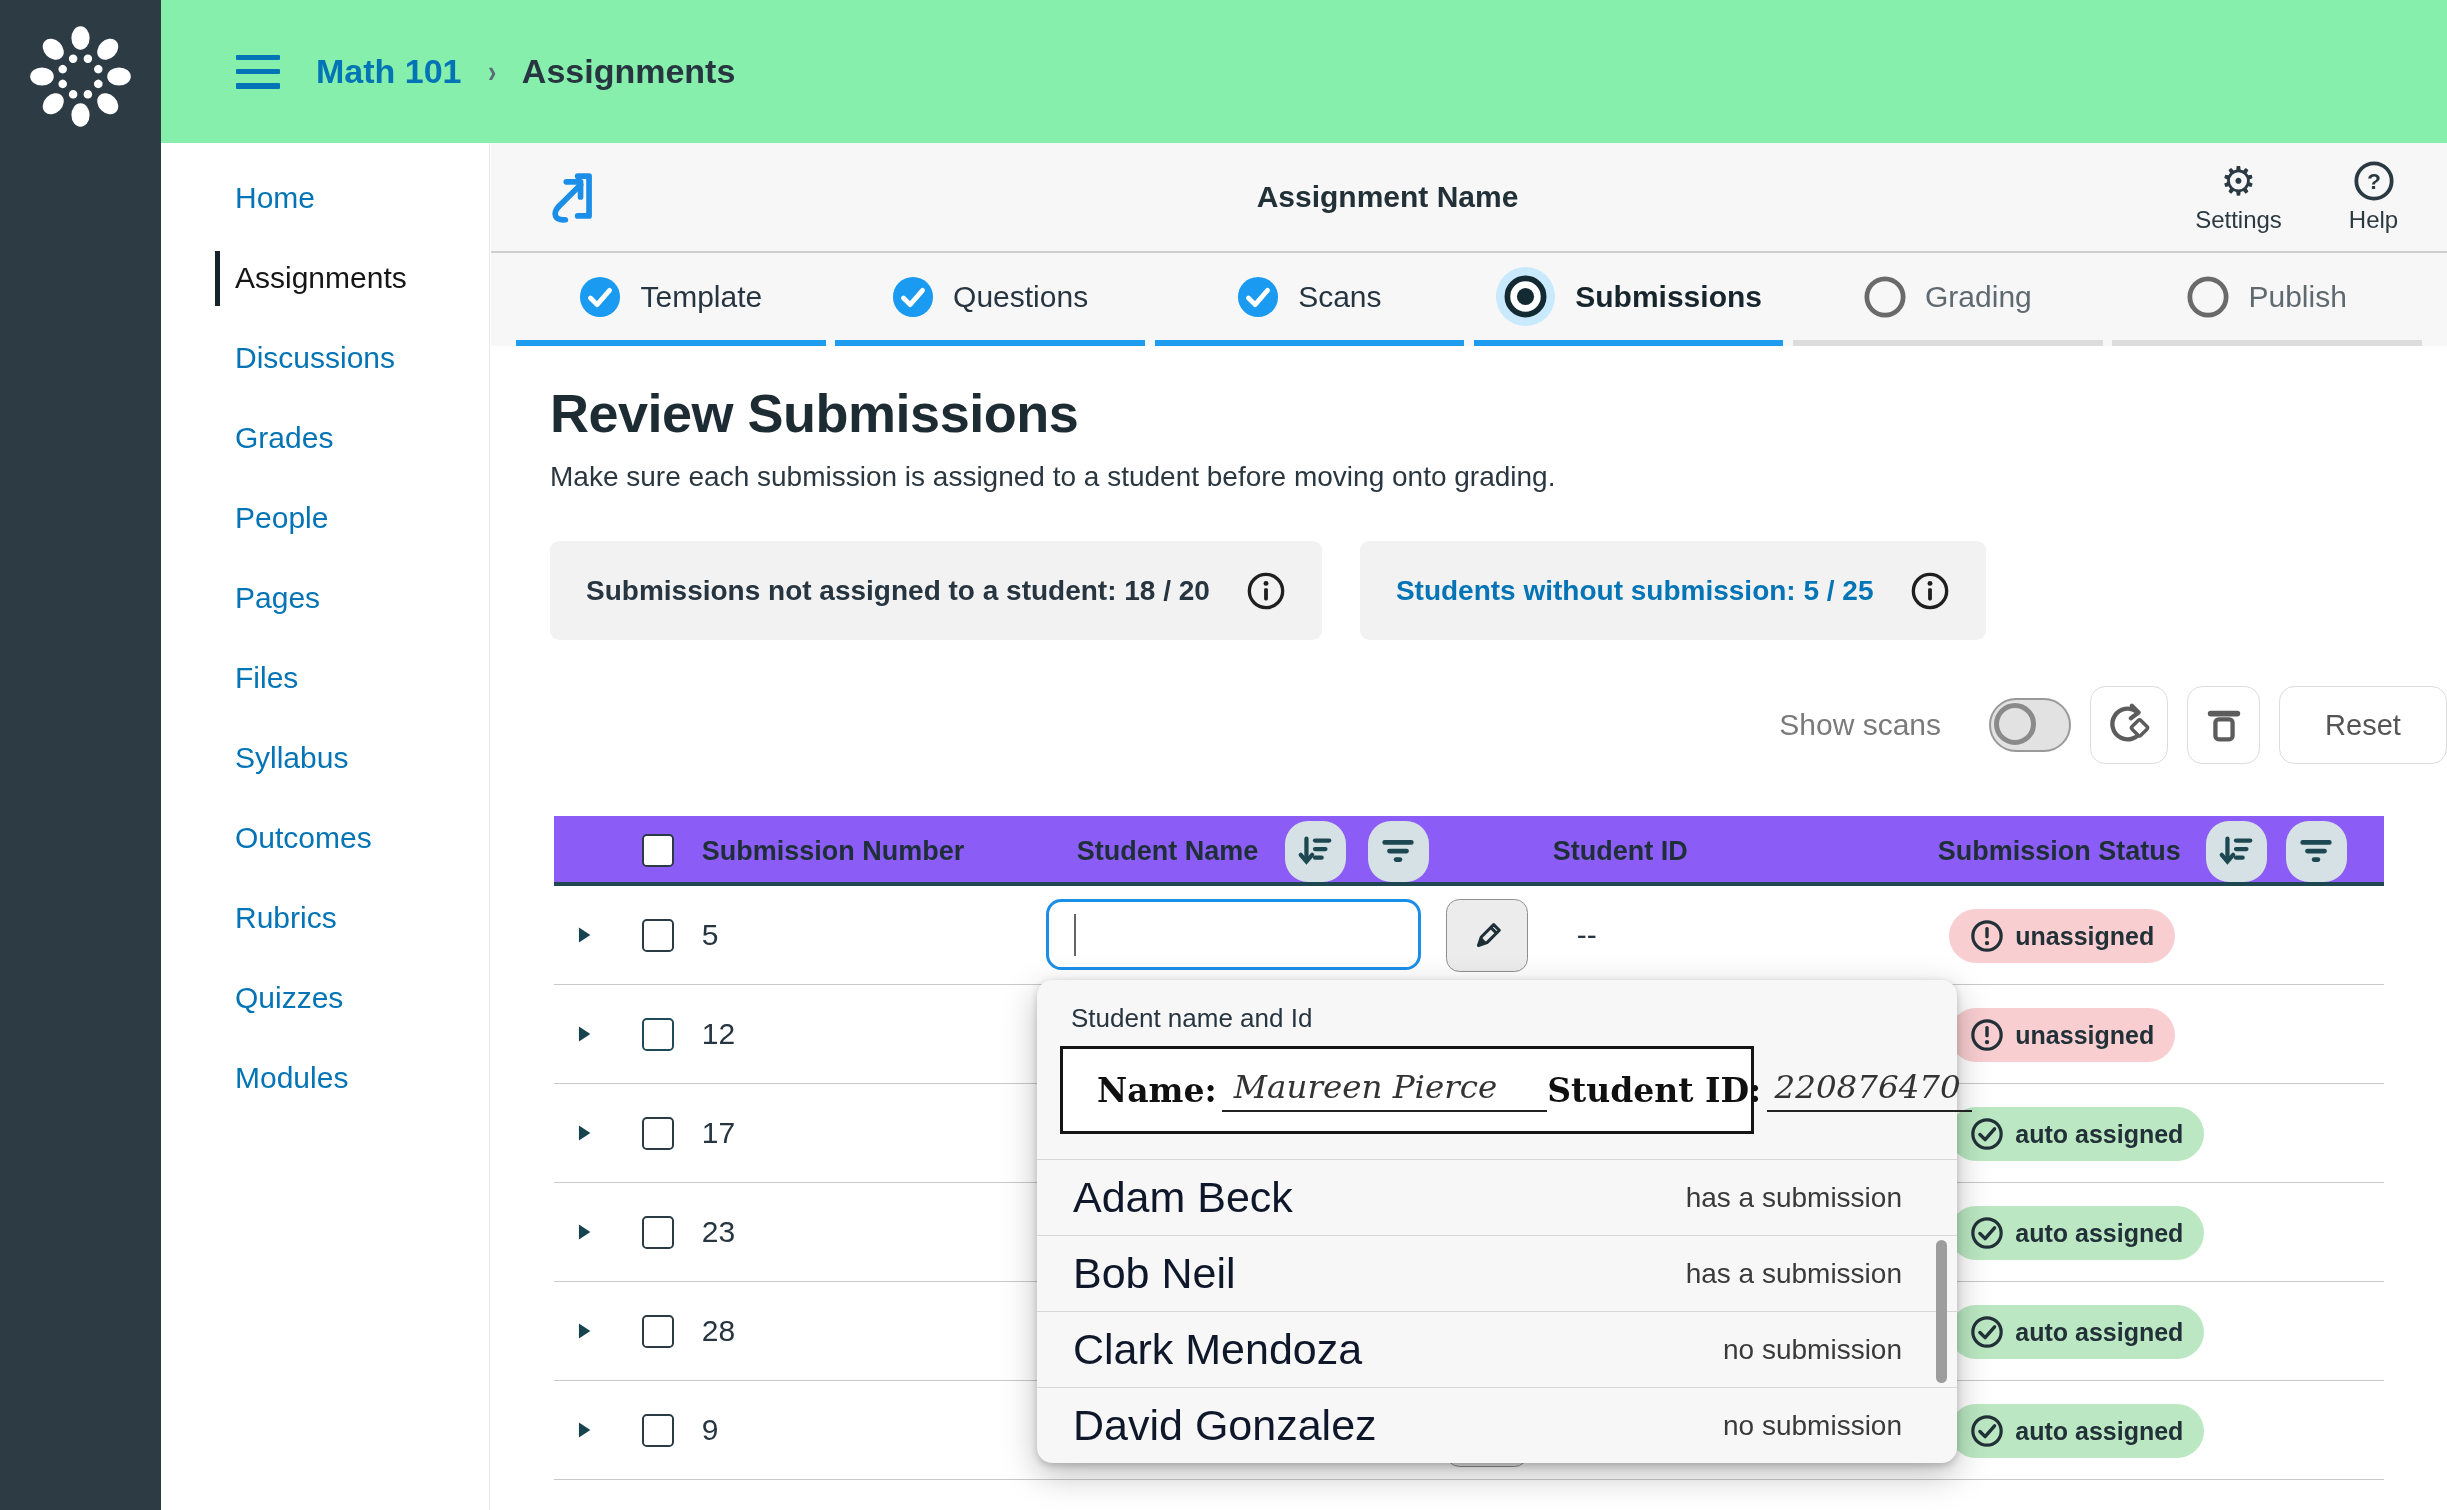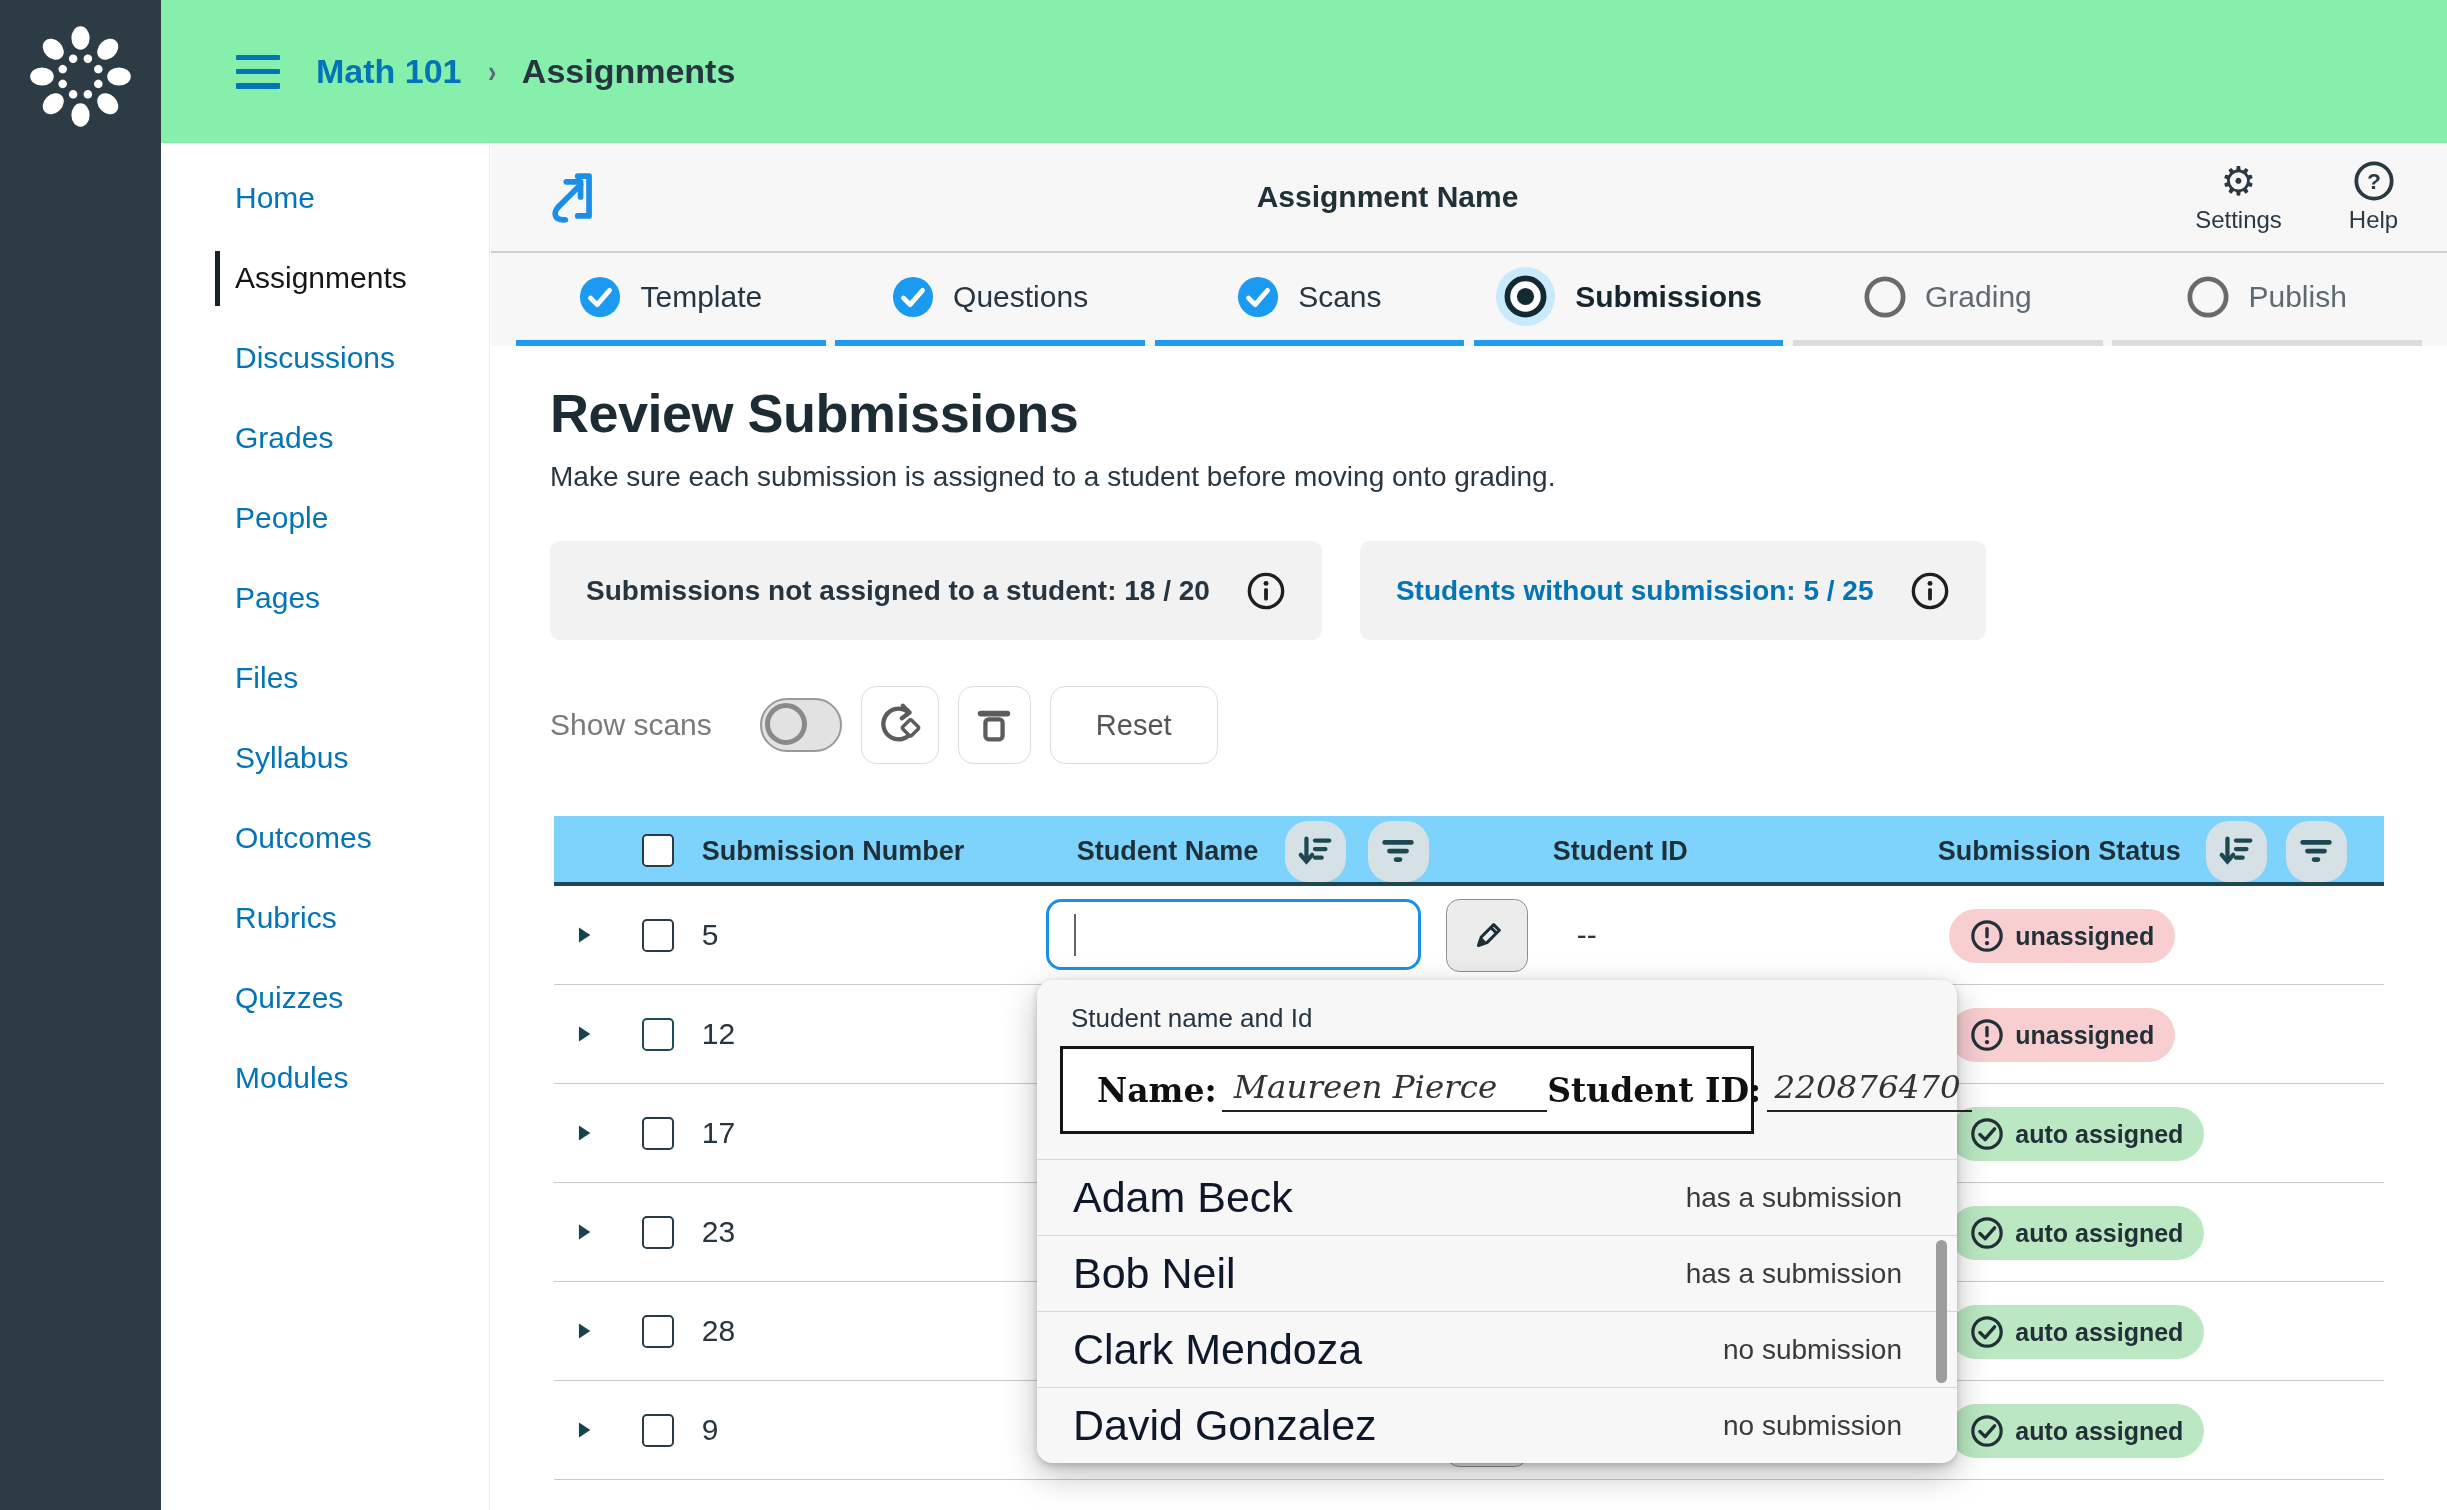--- a/index.html
+++ b/index.html
@@ -45,30 +45,30 @@
   .step.upcoming { border-color:#DCDCDC; color:#5F6A70; }
 
   
   .page { position:relative; padding-left:59px;margin-top:36px; }
   .page-title { margin-top:29px; font-size:54px; font-weight:800; color:#1D2B33; letter-spacing:-0.5px; }
   .subtitle { margin-top:17px; font-size:28px; color:#2A3740; }
   .chips { display:flex; gap:38px; margin-top:48px; }
   .chip { height:99px; border-radius:9.6px; background:#F2F2F3; display:flex; align-items:center; padding:0 36px; gap:36px; }
   .chip-label { font-size:28px; font-weight:bold; color:#273540; }
   .chip.linky .chip-label { color:#0374B5; cursor:pointer; }
-  .controls { margin-top:46px; height:78px; display:flex; align-items:center; justify-content:flex-start; gap:19px; }
+  .controls { margin-top:46px; height:78px; display:flex; align-items:center; justify-content:flex-end; gap:19px; }
   .show-scans { font-size:30px; color:#7A7A7A; margin-right:29px; }
   .toggle { position:relative; width:82px; height:54px; border:2.9px solid #999; border-radius:29px; background:#E2E2E2; cursor:pointer; }
   .toggle-knob { position:absolute; left:2.9px; top:2.9px; width:42px; height:42px; border-radius:50%; border:5.7px solid #8A8A8A; background:#E2E2E2; }
   .icon-btn { width:78px; height:78px; background:#fff; border:1.9px solid #DCDCDC; border-radius:15.3px; display:flex; align-items:center; justify-content:center; cursor:pointer; }
   .reset-btn { width:168px; height:78px; background:#fff; border:1.9px solid #DCDCDC; border-radius:15.3px; display:flex; align-items:center; justify-content:center; font-size:29px; color:#555; cursor:pointer; }
 
   
   .table { position:relative; margin:52px 0 0 3.8px; width:1830px; }
-  .t-head { position:relative; height:70px; background:#7dd3fc; border-bottom:4.8px solid #1E4751; }
+  .t-head { position:relative; height:70px; background:#8b5cf6; border-bottom:4.8px solid #1E4751; }
   .th-label { position:absolute; top:0; height:70px; line-height:70px; font-size:27px; font-weight:bold; color:#1F2F38; }
   .pill { position:absolute; top:4.8px; width:61px; height:61px; border-radius:23px; background:#D6E1E5; display:flex; align-items:center; justify-content:center; cursor:pointer; }
   .cbx { position:absolute; width:32.5px; height:32.5px; background:#fff; border:2.9px solid #2A3B45; border-radius:4.8px; cursor:pointer; }
   .t-row { position:relative; height:99px; border-bottom:1.9px solid #C9C9C9; background:#fff; }
   .expander { position:absolute; left:23px; top:50%; transform:translateY(-50%); cursor:pointer; line-height:0; }
   .row-cb { left:88px; top:33px; }
   .row-cb.teal { border-color:#1D4B5A; }
   .row-num { position:absolute; left:148px; top:0; height:100%; display:flex; align-items:center; font-size:30px; color:#273540; }
   .name-input { position:absolute; left:492px; top:13.4px; width:375px; height:71px; background:#fff; border:3.8px solid #1B8FE8; border-radius:15.3px; cursor:text; }
   .caret { position:absolute; left:25px; top:11.5px; width:1.9px; height:42px; background:#666; }

